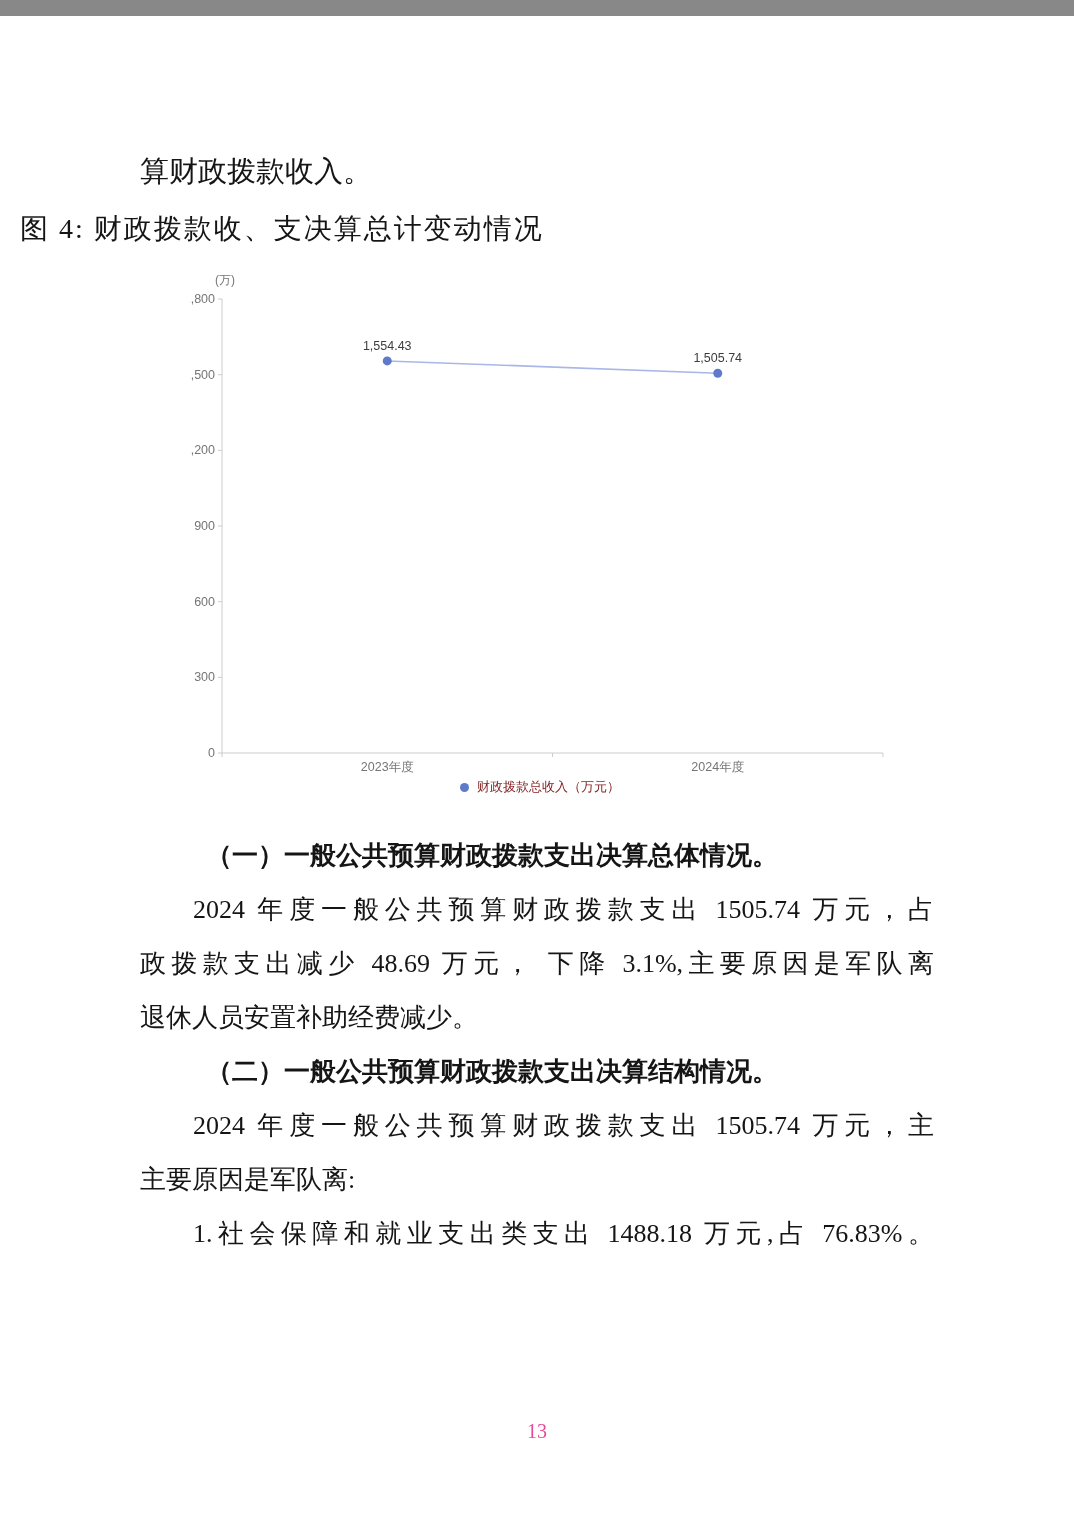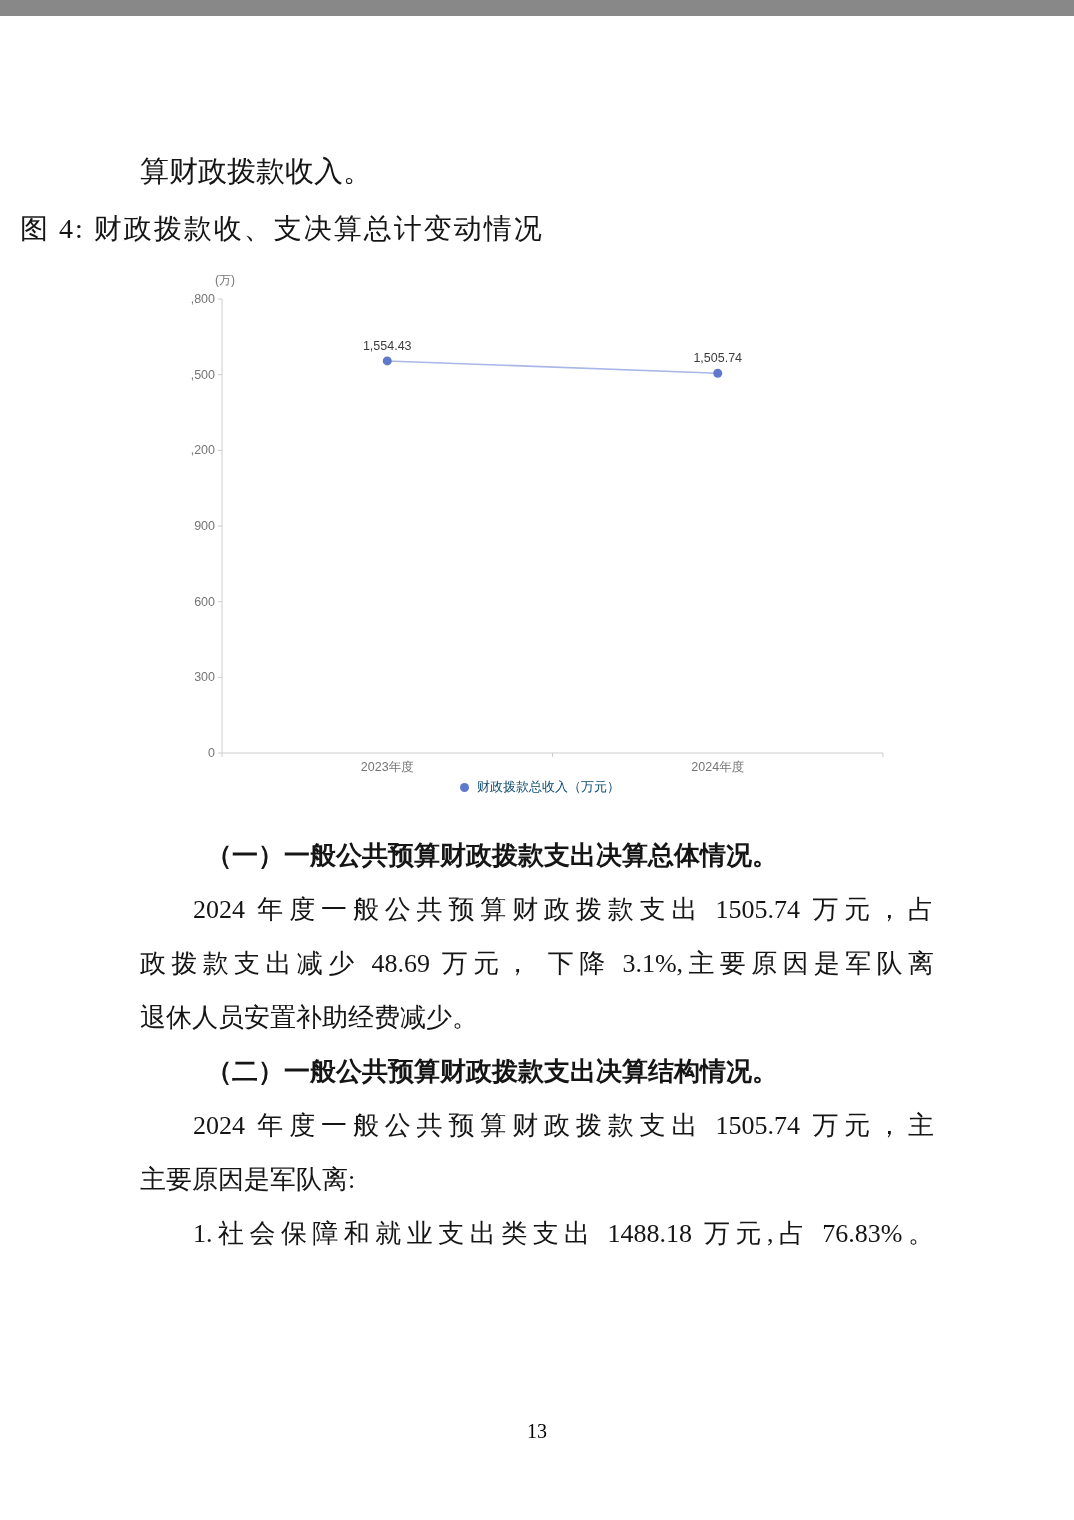--- a/index.html
+++ b/index.html
@@ -24,21 +24,21 @@
     position:absolute;left:190px;top:250px;width:700px;height:540px;
   }
   .chart svg{display:block;}
   .chart svg text{
     font-family:"Liberation Sans","DejaVu Sans",sans-serif;
   }
   .legend{
     display:flex;align-items:center;justify-content:center;
     margin-top:2px;gap:8px;
     font-family:"Liberation Sans","DejaVu Sans",sans-serif;
-    font-size:13px;color:#0c4a6e;
+    font-size:13px;color:#7f1d1d;
   }
   .legend-dot{
     width:9px;height:9px;border-radius:50%;display:inline-block;
   }
   .content{
     position:absolute;left:140px;top:813px;width:794px;
   }
   .line{
     font-size:26px;line-height:54px;height:54px;white-space:nowrap;margin:0;
   }
@@ -52,21 +52,21 @@
     font-family:"Liberation Sans","DejaVu Sans",sans-serif;
     font-weight:bold;font-size:30px;padding-left:82px;letter-spacing:1px;
   }
   .h2{
     font-weight:bold;padding-left:66px;
   }
   .indent{padding-left:53px;}
   .indent.fill{padding-left:0;text-indent:53px;}
   .page-number{
     position:absolute;left:0;top:1404px;width:1074px;
-    text-align:center;font-size:20px;color:#000000;
+    text-align:center;font-size:20px;color:#ec4899;
   }
 </style>
 </head>
 <body>
 
 <div class="page">
 
   <p class="intro">算财政拨款收入。</p>
 
   <p class="fig-title">图 4: 财政拨款收、支决算总计变动情况</p>

